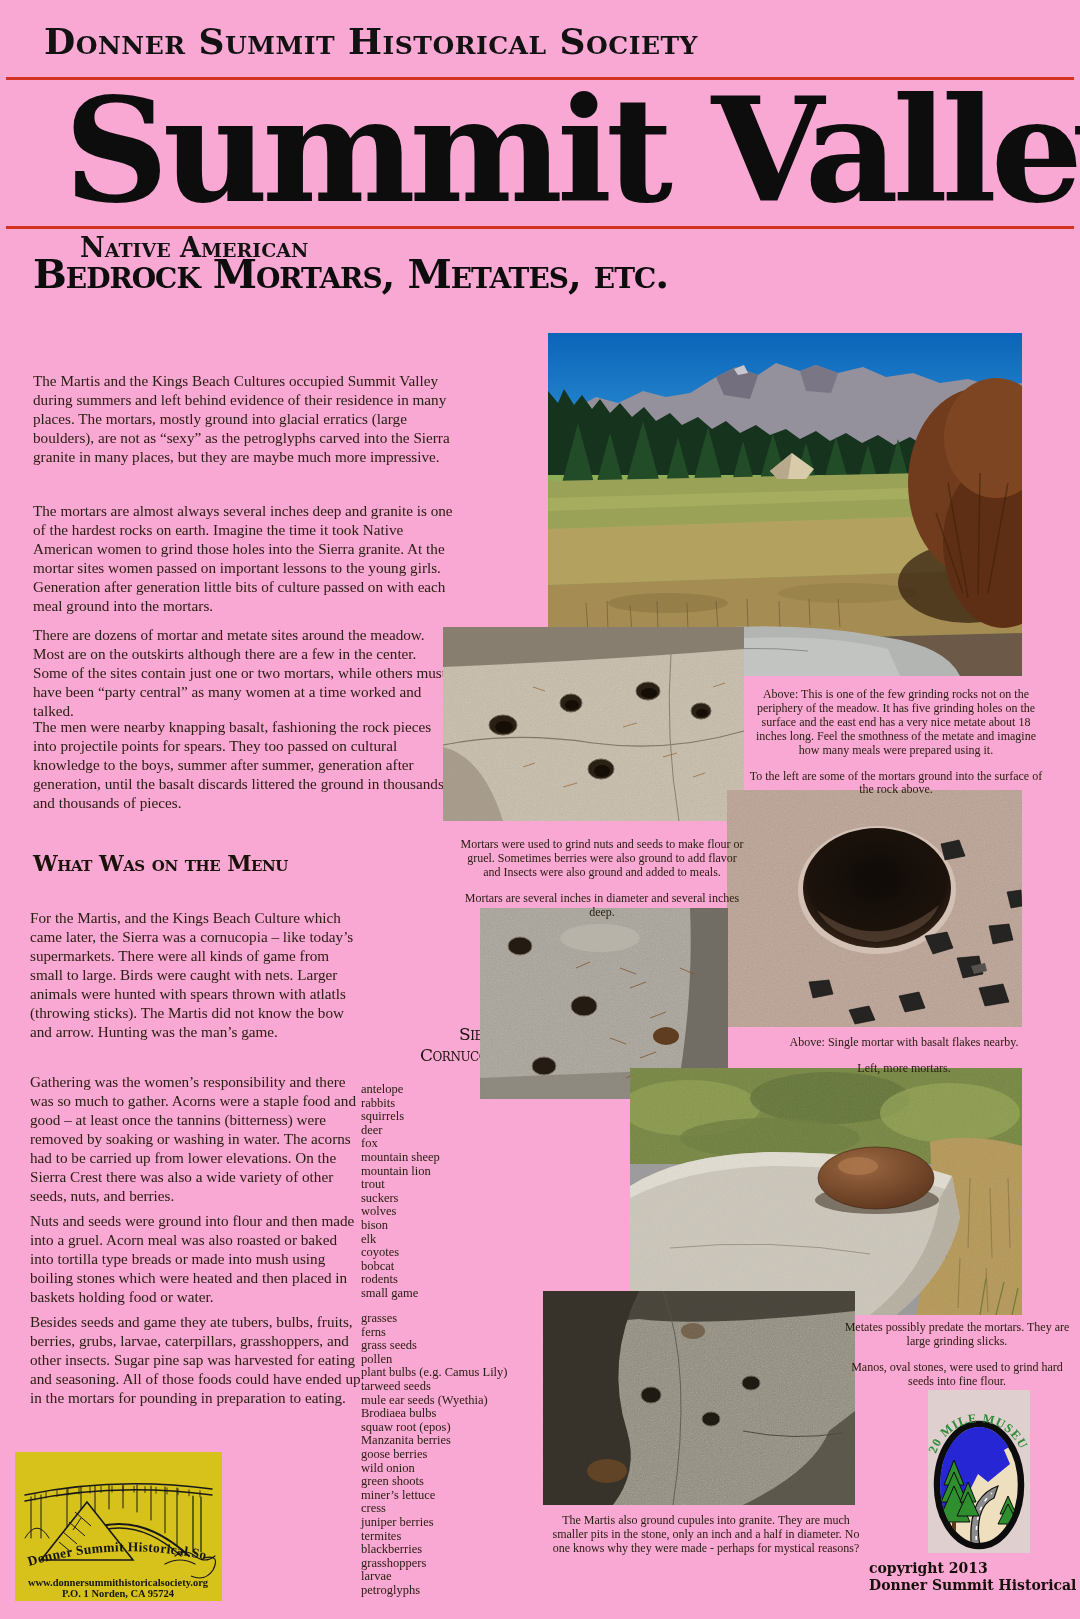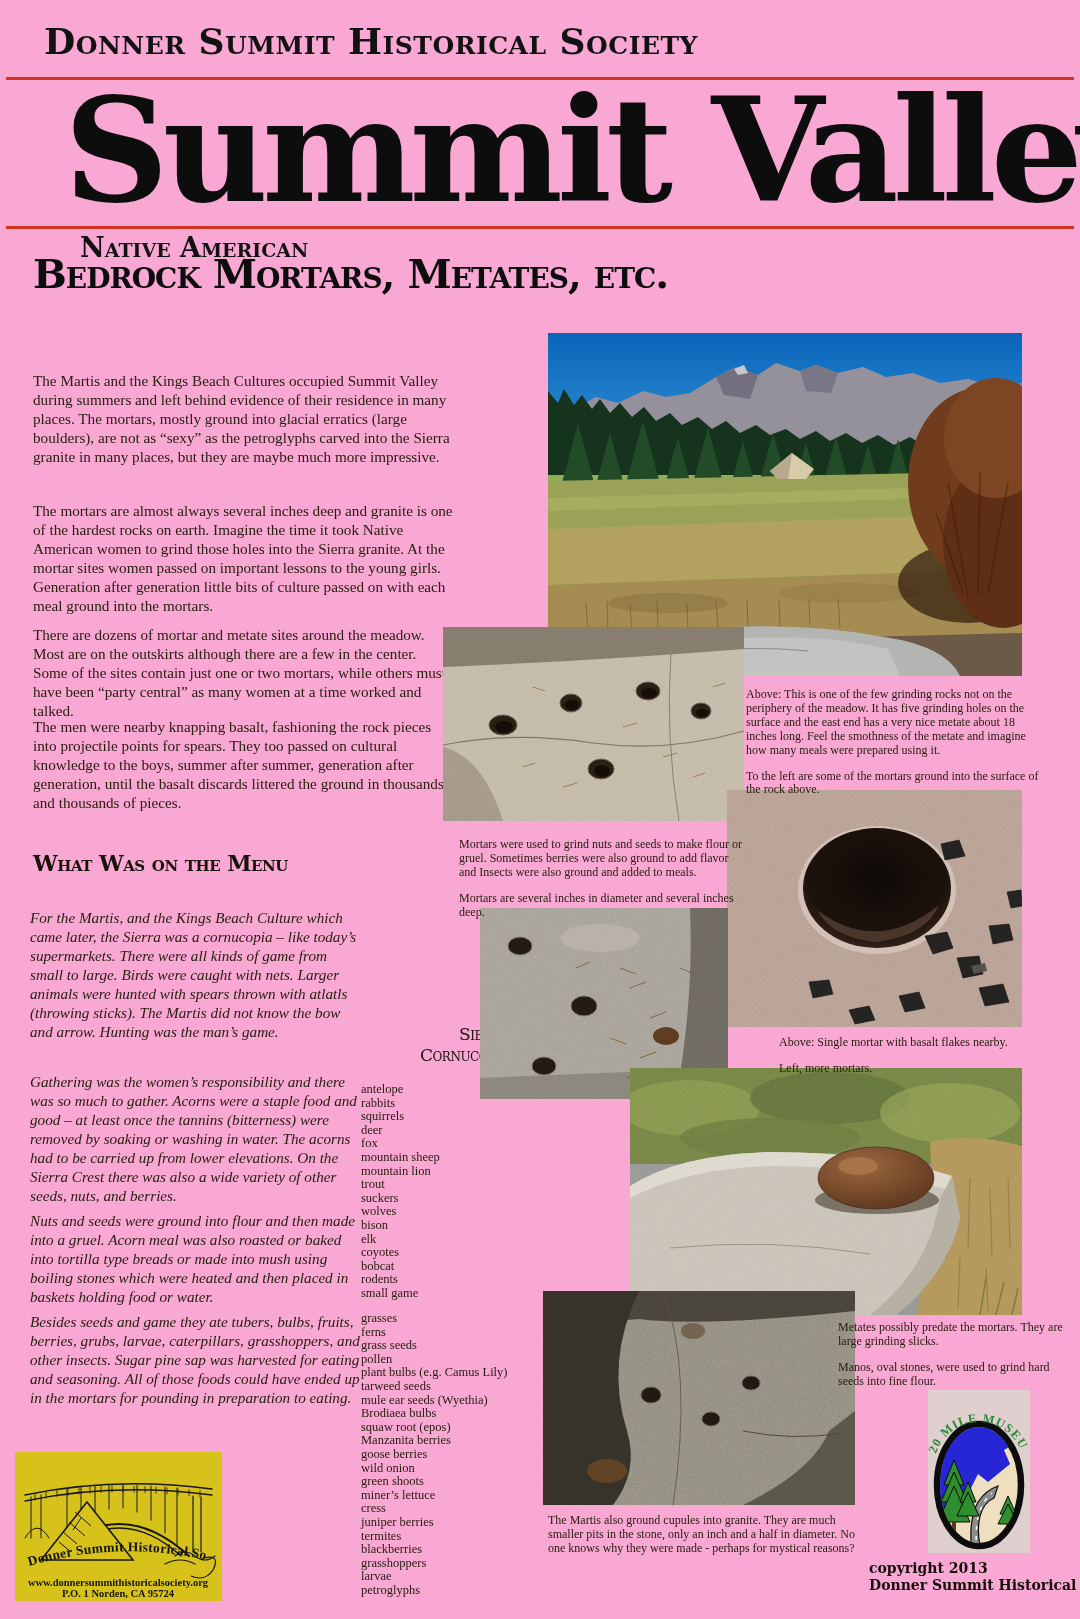--- a/index.html
+++ b/index.html
@@ -24,32 +24,32 @@
   .subtitle-small{
     left:80px;top:232px;font-family:"DejaVu Serif",serif;font-weight:bold;
     font-size:27px;color:#121212;white-space:nowrap;
   }
   .subtitle-large{
     left:33px;top:250px;font-family:"DejaVu Serif",serif;font-weight:bold;
     font-size:40px;letter-spacing:-1px;color:#0d0d0d;white-space:nowrap;
   }
   .bodytext{font-size:15.2px;line-height:19px;color:#2a2012;}
   .col-wide{width:420px;}
-  .col-narrow{width:332px;font-style:italic;}
+  .col-narrow{width:332px;}
   .menu-heading{
     left:33px;top:850px;font-family:"DejaVu Serif",serif;font-weight:bold;
     font-size:22px;letter-spacing:-0.5px;color:#1a130a;white-space:nowrap;
   }
   .cornu-heading{
     left:348px;top:1024px;width:160px;text-align:right;
     font-family:"DejaVu Serif",serif;font-weight:normal;font-size:17px;
     line-height:21px;letter-spacing:-0.5px;color:#1a130a;
   }
   .cornu-list{left:361px;width:170px;font-size:12.5px;line-height:13.6px;color:#2a2012;}
-  .caption{font-size:12px;line-height:13.9px;color:#2a2012;}
+  .caption{font-size:12px;line-height:13.9px;color:#2a2012;text-align:center;}
   .caption p{margin:0 0 12px 0;}
   .photo{overflow:hidden;background:#999;}
   .photo svg{display:block;}
   .copyright{
     left:869px;top:1560px;font-family:"DejaVu Serif",serif;font-weight:bold;
     font-size:14px;line-height:17px;color:#15100a;white-space:nowrap;
   }
 </style>
 </head>
 <body>

